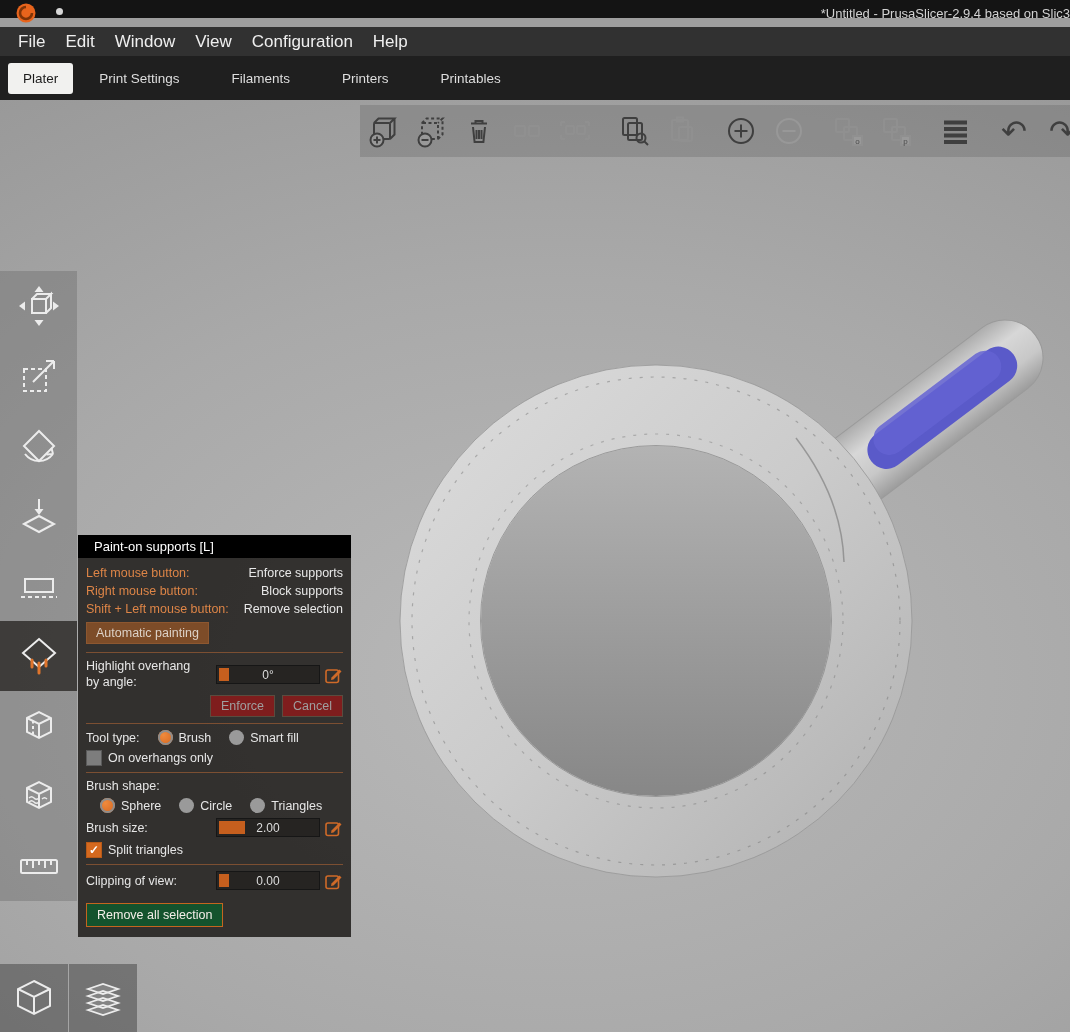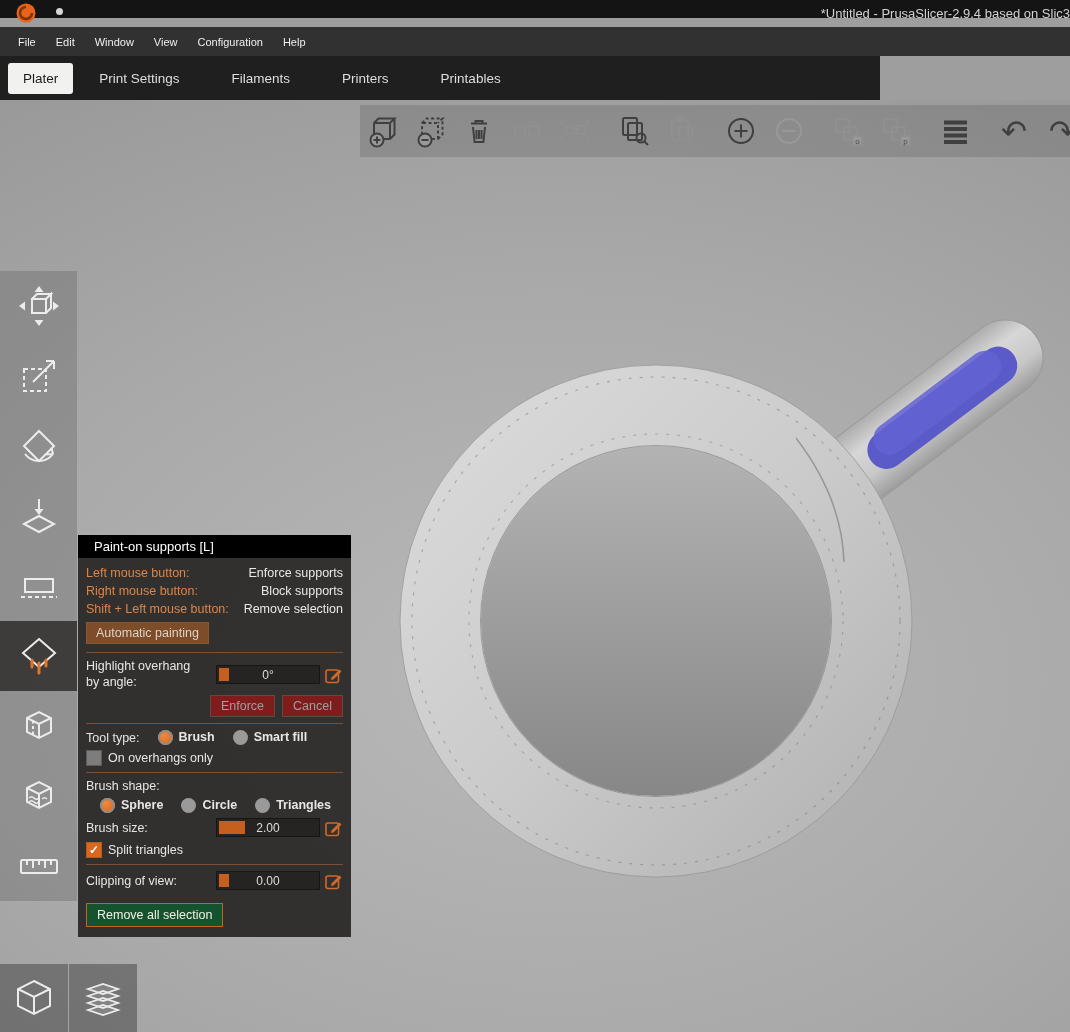--- a/index.html
+++ b/index.html
@@ -7,24 +7,24 @@
   body { font-family:"Liberation Sans", sans-serif; background:#9e9e9e; position:relative; }
 
   
   .titlebar { position:absolute; left:0; top:0; width:1070px; height:18px; background:#141414; }
   .app-logo { position:absolute; left:16px; top:3px; }
   .win-dot { position:absolute; left:56px; top:8px; width:7px; height:7px; border-radius:50%; background:#d6d6d6; }
   .title-text { position:absolute; right:0; top:6px; color:#d2d2d2; font-size:13px; white-space:nowrap; }
 
   
   .menubar { position:absolute; left:0; top:27px; width:1070px; height:29px; background:#313131; display:flex; align-items:center; padding-left:8px; }
-  .menu-item { color:#efefef; font-size:11px; padding:0 10px; height:100%; display:flex; align-items:center; cursor:default; }
-
-  
-  .tabbar { position:absolute; left:0; top:56px; width:880px; height:44px; background:#1f1f1f; display:flex; align-items:center; }
+  .menu-item { color:#efefef; font-size:17px; padding:0 10px; height:100%; display:flex; align-items:center; cursor:default; }
+
+  
+  .tabbar { position:absolute; left:0; top:56px; width:1070px; height:44px; background:#1f1f1f; display:flex; align-items:center; }
   .tab { color:#dedede; font-size:13.5px; padding:8px 26px; }
   .tab.active { background:#f1f1ef; color:#1b1b1b; border-radius:3px; padding:8px 15px; margin-left:8px; }
 
   
   .viewport { position:absolute; left:0; top:100px; width:1070px; height:932px; overflow:hidden;
     background: radial-gradient(120% 95% at 52% 62%, #b9b9b9 0%, #a9a9a9 45%, #8f8f8f 100%); }
   .scene { position:absolute; left:0; top:0; }
 
   
   .top-toolbar { position:absolute; left:360px; top:5px; height:52px; right:0; background:rgba(88,88,88,0.27);
@@ -57,21 +57,21 @@
   .btn-muted { display:inline-block; background:#7d4c28; border:1px solid #8d5730; color:#ddd2c8; padding:3px 9px; font-size:12.5px; margin:4px 0 2px 0; cursor:default; }
   .btn-dim { background:#7f1d1d; border:1px solid #5a4c3f; color:#9f9f9f; padding:3px 10px; font-size:12.5px; margin-left:7px; cursor:default; }
   .btn-primary { display:inline-block; background:#14532d; border:1px solid #c4651f; color:#f4eee8; padding:4px 10px; font-size:12.5px; margin-top:8px; cursor:default; }
   .slider { position:relative; width:104px; height:19px; background:#262422; border:1px solid #161616; margin-left:auto; }
   .slider .fill { position:absolute; left:2px; top:2px; bottom:2px; background:#c65f1e; }
   .slider .val { position:absolute; inset:0; display:flex; align-items:center; justify-content:center; color:#dddddd; font-size:12px; }
   .pencil { margin-left:5px; display:flex; }
   .radio { width:15px; height:15px; border-radius:50%; background:#9a9a9a; display:inline-block; flex:0 0 auto; }
   .radio.checked { background:radial-gradient(circle at 36% 34%, #f08a3c, #d2641e); box-shadow:0 0 0 2px #8d8d8d inset; }
   .rlabel { color:#e6e6e6; margin-left:6px; }
-  .rgroup { display:flex; align-items:flex-start;font-weight:bold; }
+  .rgroup { display:flex; align-items:center; }
   .checkbox { width:16px; height:16px; background:#7d7d7d; border:1px solid #5a5a5a; display:flex; align-items:center; justify-content:center; flex:0 0 auto; }
   .checkbox.checked { background:#d4691f; border-color:#b85a18; color:#fff; font-size:12px; font-weight:bold; }
   .indent { margin-left:14px; }
   .gap18 { margin-left:18px; }
 </style>
 </head>
 <body>
 
 <div class="titlebar">
   <span class="app-logo">

